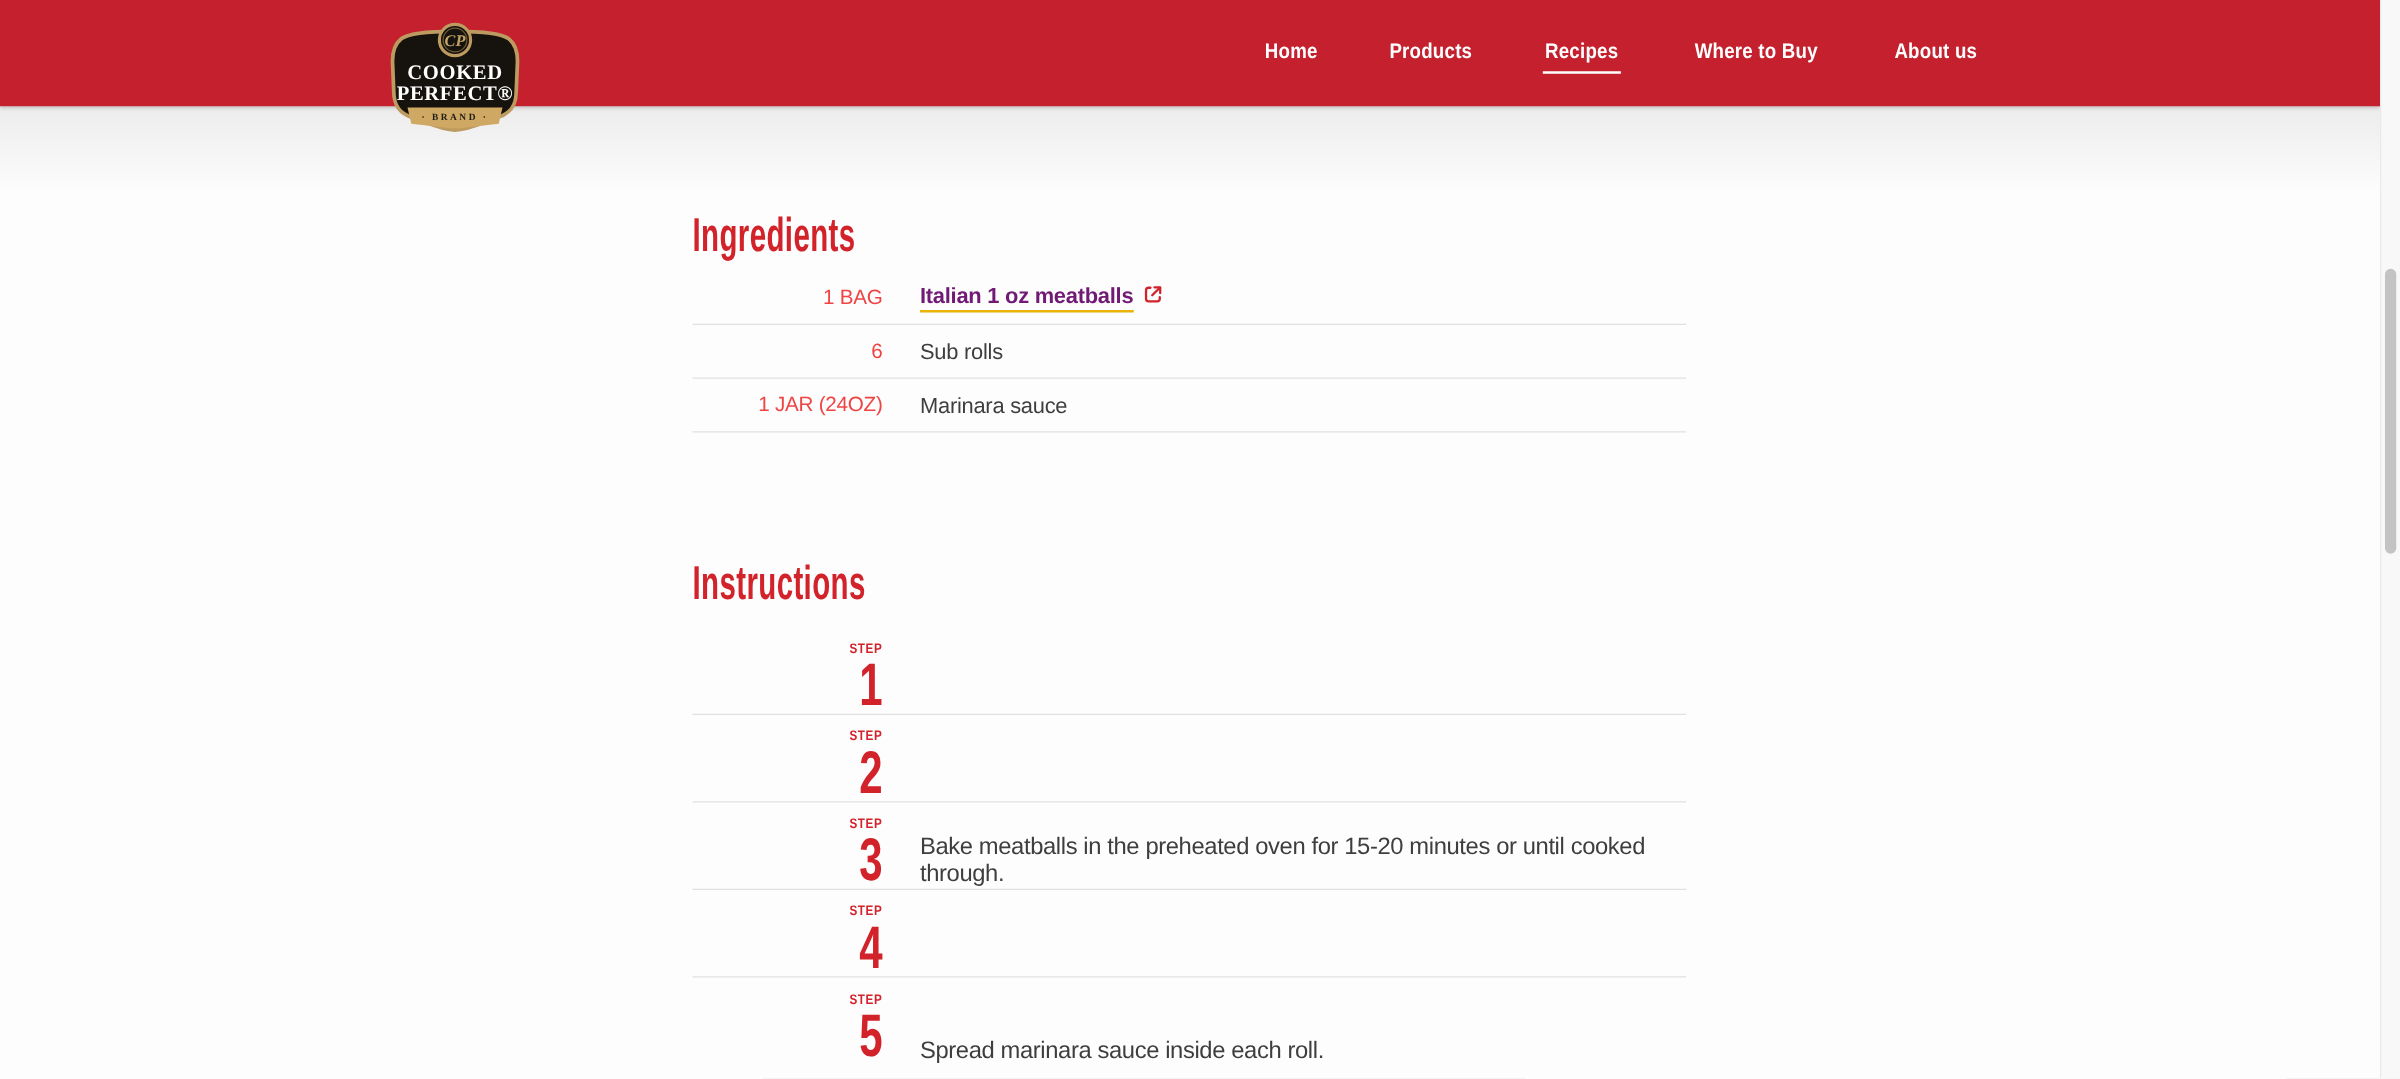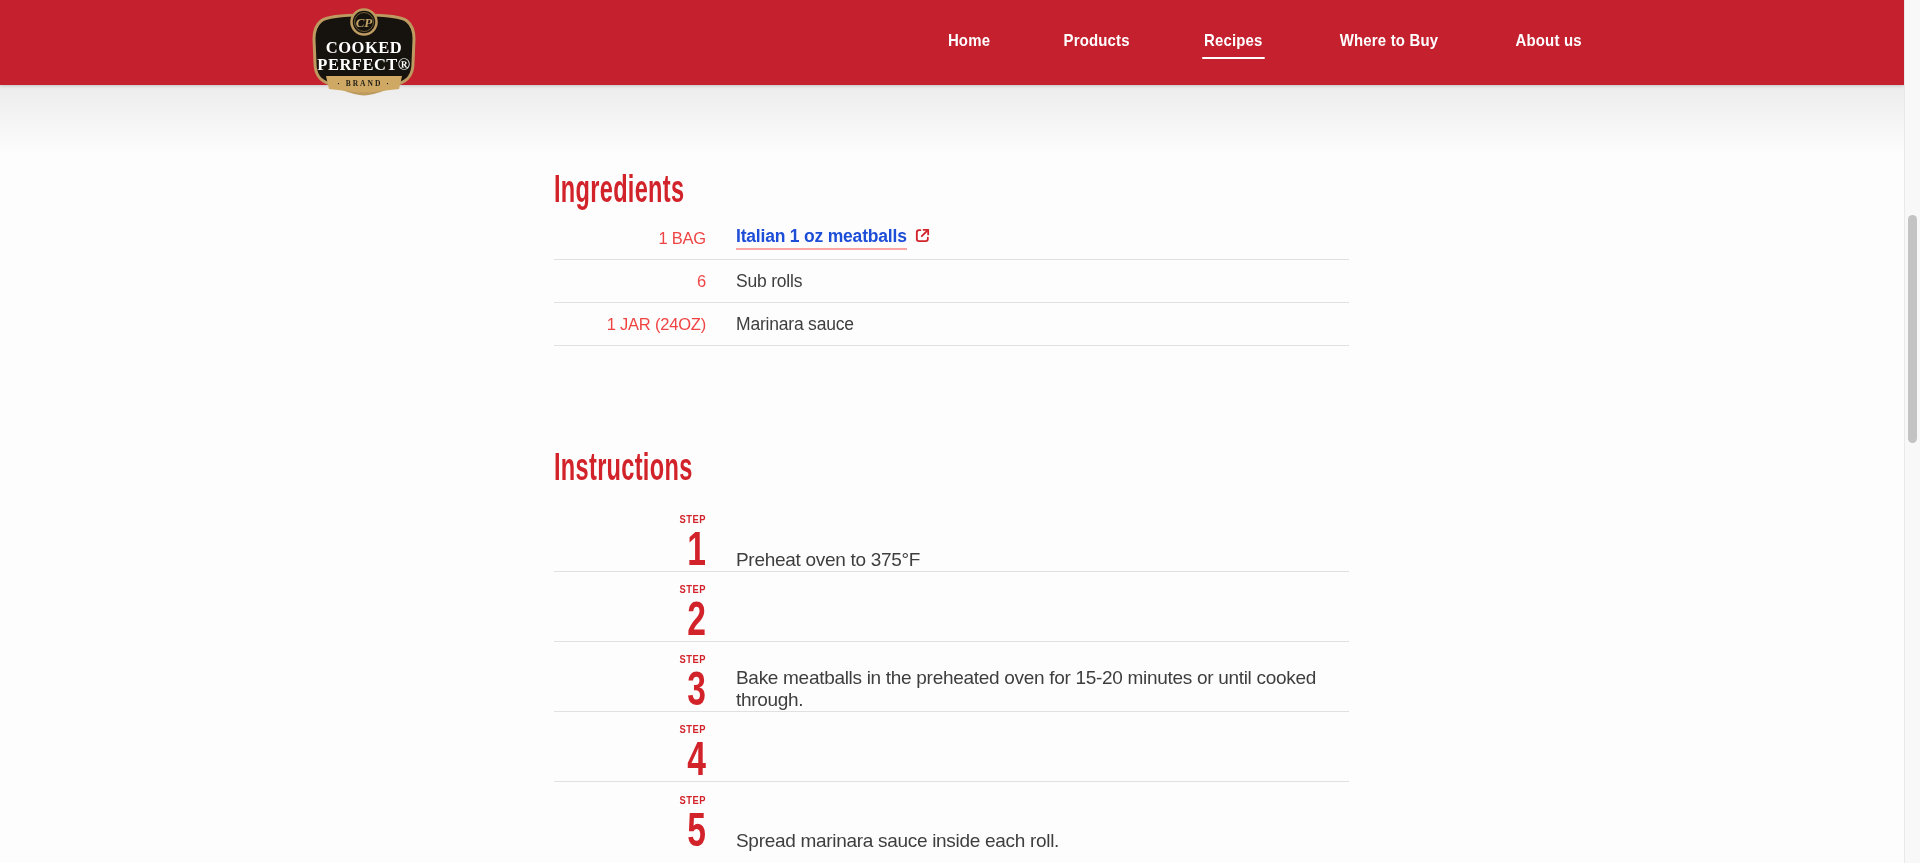--- a/index.html
+++ b/index.html
@@ -19,28 +19,28 @@
     z-index:5;
   }
   #below-header-fade {
     position:absolute; left:0; top:85px; width:1904px; height:70px;
     background:linear-gradient(#ececec, rgba(253,253,253,0));
     z-index:1;
   }
 
   
   #logo {
-    position:absolute; left:302px; top:6px; width:124px; height:96px;
+    position:absolute; left:302px; top:16px; width:124px; height:96px;
     z-index:6; cursor:pointer;
   }
 
   
   #nav {
     position:absolute; right:332px; top:0; height:85px;
-    display:flex; align-items:center; gap:62px; z-index:6;
+    display:flex; align-items:center; gap:46px; z-index:6;
   }
   .nav-item {
     color:#ffffff; font-size:17px; font-weight:700;
     letter-spacing:.2px; cursor:pointer; white-space:nowrap;
     transform:scaleX(.88);
     padding:4px 2px 6px 2px;
     border-bottom:2px solid transparent;
   }
   .nav-item.active { border-bottom-color:#ffffff; }
 
@@ -73,22 +73,22 @@
   }
   .ing-qty {
     width:152px; text-align:right; color:#ef4444;
     font-size:16.5px; letter-spacing:-0.2px; white-space:nowrap;
   }
   .ing-name {
     margin-left:30px; color:#3f3e3e; font-size:17.5px;
     letter-spacing:-0.2px;
   }
   .ing-link {
-    color:#1d4ed8; font-weight:700; text-decoration:none;
-    border-bottom:2px solid #fca5a5; padding-bottom:1px;
+    color:#701a75; font-weight:700; text-decoration:none;
+    border-bottom:2px solid #eab308; padding-bottom:1px;
     cursor:pointer; display:inline-block; line-height:1.15;
   }
   .ext-icon { margin-left:7px; vertical-align:-2px; }
 
   
   #steps-list { margin-top:16px; list-style:none; }
   .step-row {
     display:flex; min-height:70px;
     border-bottom:1px solid #e1e1e1;
     padding-top:4px;
@@ -184,21 +184,20 @@
 
     <h2 id="instructions-title" class="section-title">Instructions</h2>
 
     <ul id="steps-list">
 
       <li class="step-row">
         <div class="step-label-col">
           <div class="step-word">STEP</div>
           <div class="step-number">1</div>
         </div>
-        <div class="step-text">Preheat oven to 375°F</div>
       </li>
 
       <li class="step-row">
         <div class="step-label-col">
           <div class="step-word">STEP</div>
           <div class="step-number">2</div>
         </div>
       </li>
 
       <li class="step-row">

